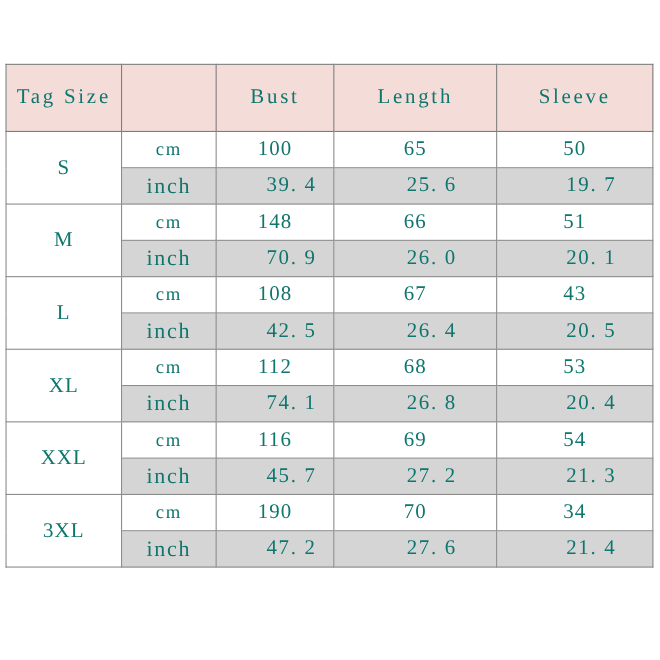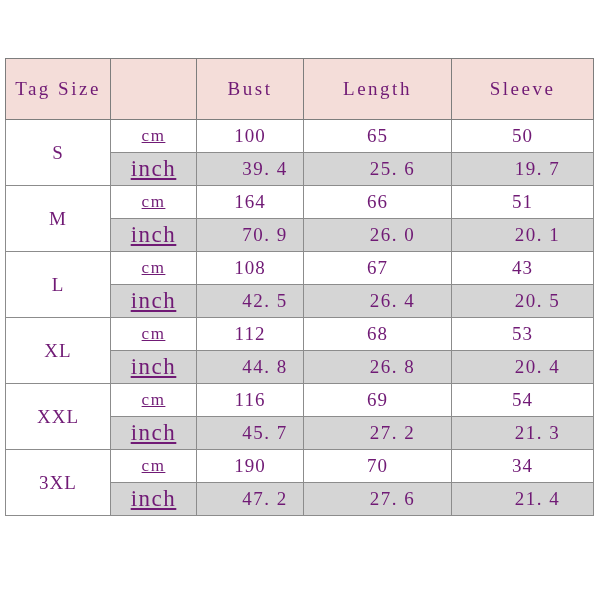--- a/index.html
+++ b/index.html
@@ -24,21 +24,21 @@
   table.size-chart {
     width: 588px;
     border-collapse: collapse;
     table-layout: fixed;
   }
 
   table.size-chart td {
     border: 1px solid #8c8c8c;
     text-align: center;
     vertical-align: middle;
-    color: #701a75;
+    color: #0f766e;
     padding: 0;
   }
 
   
   col.c-size   { width: 105px; }
   col.c-unit   { width: 86px; }
   col.c-bust   { width: 107px; }
   col.c-length { width: 148px; }
   col.c-sleeve { width: 142px; }
 
@@ -68,25 +68,24 @@
     background: #ffffff;
   }
 
   tr.row-inch td {
     background: #d5d5d5;
   }
 
   td.unit-cell {
     font-size: 17px;
     letter-spacing: 1.5px;
-    text-decoration: underline;
   }
 
   tr.row-inch td.unit-cell {
-    font-size: 23px;
+    font-size: 20px;
   }
 
   td.val-cell {
     font-size: 19px;
     letter-spacing: 1px;
     margin-top: 48px;
   }
 
   tr.row-inch td.val-cell {
     font-size: 19px;
@@ -123,21 +122,21 @@
         </tr>
         <tr class="row-inch">
           <td class="unit-cell">inch</td>
           <td class="val-cell">39. 4</td>
           <td class="val-cell">25. 6</td>
           <td class="val-cell">19. 7</td>
         </tr>
         <tr class="row-cm">
           <td class="size-label" rowspan="2">M</td>
           <td class="unit-cell">cm</td>
-          <td class="val-cell">164</td>
+          <td class="val-cell">148</td>
           <td class="val-cell">66</td>
           <td class="val-cell">51</td>
         </tr>
         <tr class="row-inch">
           <td class="unit-cell">inch</td>
           <td class="val-cell">70. 9</td>
           <td class="val-cell">26. 0</td>
           <td class="val-cell">20. 1</td>
         </tr>
         <tr class="row-cm">
@@ -155,21 +154,21 @@
         </tr>
         <tr class="row-cm">
           <td class="size-label" rowspan="2">XL</td>
           <td class="unit-cell">cm</td>
           <td class="val-cell">112</td>
           <td class="val-cell">68</td>
           <td class="val-cell">53</td>
         </tr>
         <tr class="row-inch">
           <td class="unit-cell">inch</td>
-          <td class="val-cell">44. 8</td>
+          <td class="val-cell">74. 1</td>
           <td class="val-cell">26. 8</td>
           <td class="val-cell">20. 4</td>
         </tr>
         <tr class="row-cm">
           <td class="size-label" rowspan="2">XXL</td>
           <td class="unit-cell">cm</td>
           <td class="val-cell">116</td>
           <td class="val-cell">69</td>
           <td class="val-cell">54</td>
         </tr>

